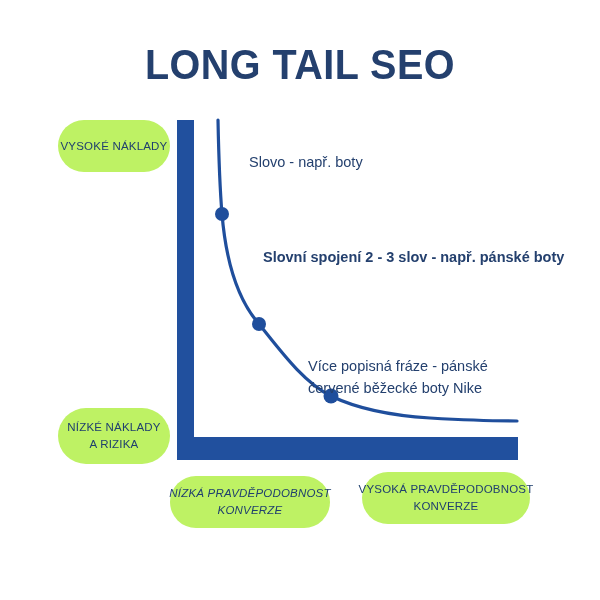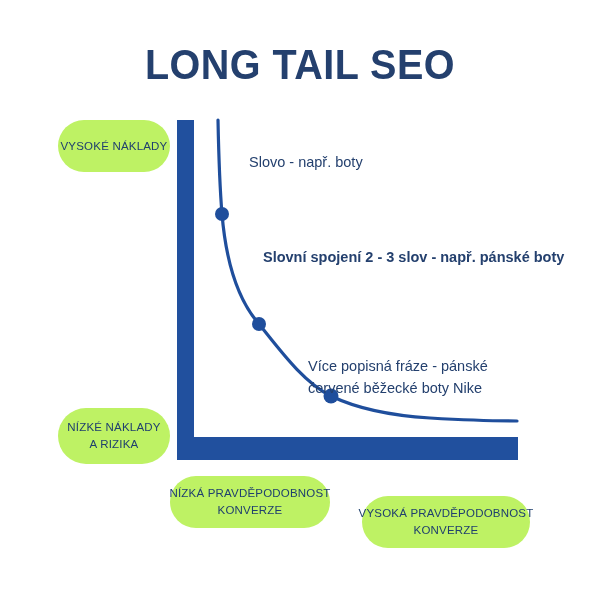--- a/index.html
+++ b/index.html
@@ -57,22 +57,22 @@
     display: flex;
     flex-direction: column;
     align-items: center;
     justify-content: center;
     letter-spacing: 0.2px;
   }
   .pill span { display: block; white-space: nowrap; }
 
   #pill-high-cost  { left: 58px;  top: 120px; width: 112px; height: 52px; }
   #pill-low-cost   { left: 58px;  top: 408px; width: 112px; height: 56px; }
-  #pill-low-conv   { left: 170px; top: 476px; width: 160px; height: 52px; }
-  #pill-high-conv  { left: 362px; top: 496px; width: 168px; height: 52px; }
+  #pill-low-conv   { left: 170px; top: 476px; width: 160px; height: 52px; font-style: italic; }
+  #pill-high-conv  { left: 362px; top: 472px; width: 168px; height: 52px; }
 
   
   .annotation {
     position: absolute;
     color: #24406e;
     font-size: 14.5px;
     line-height: 1.5;
     white-space: nowrap;
   }
   #anno-1 { left: 249px; top: 152px; }

